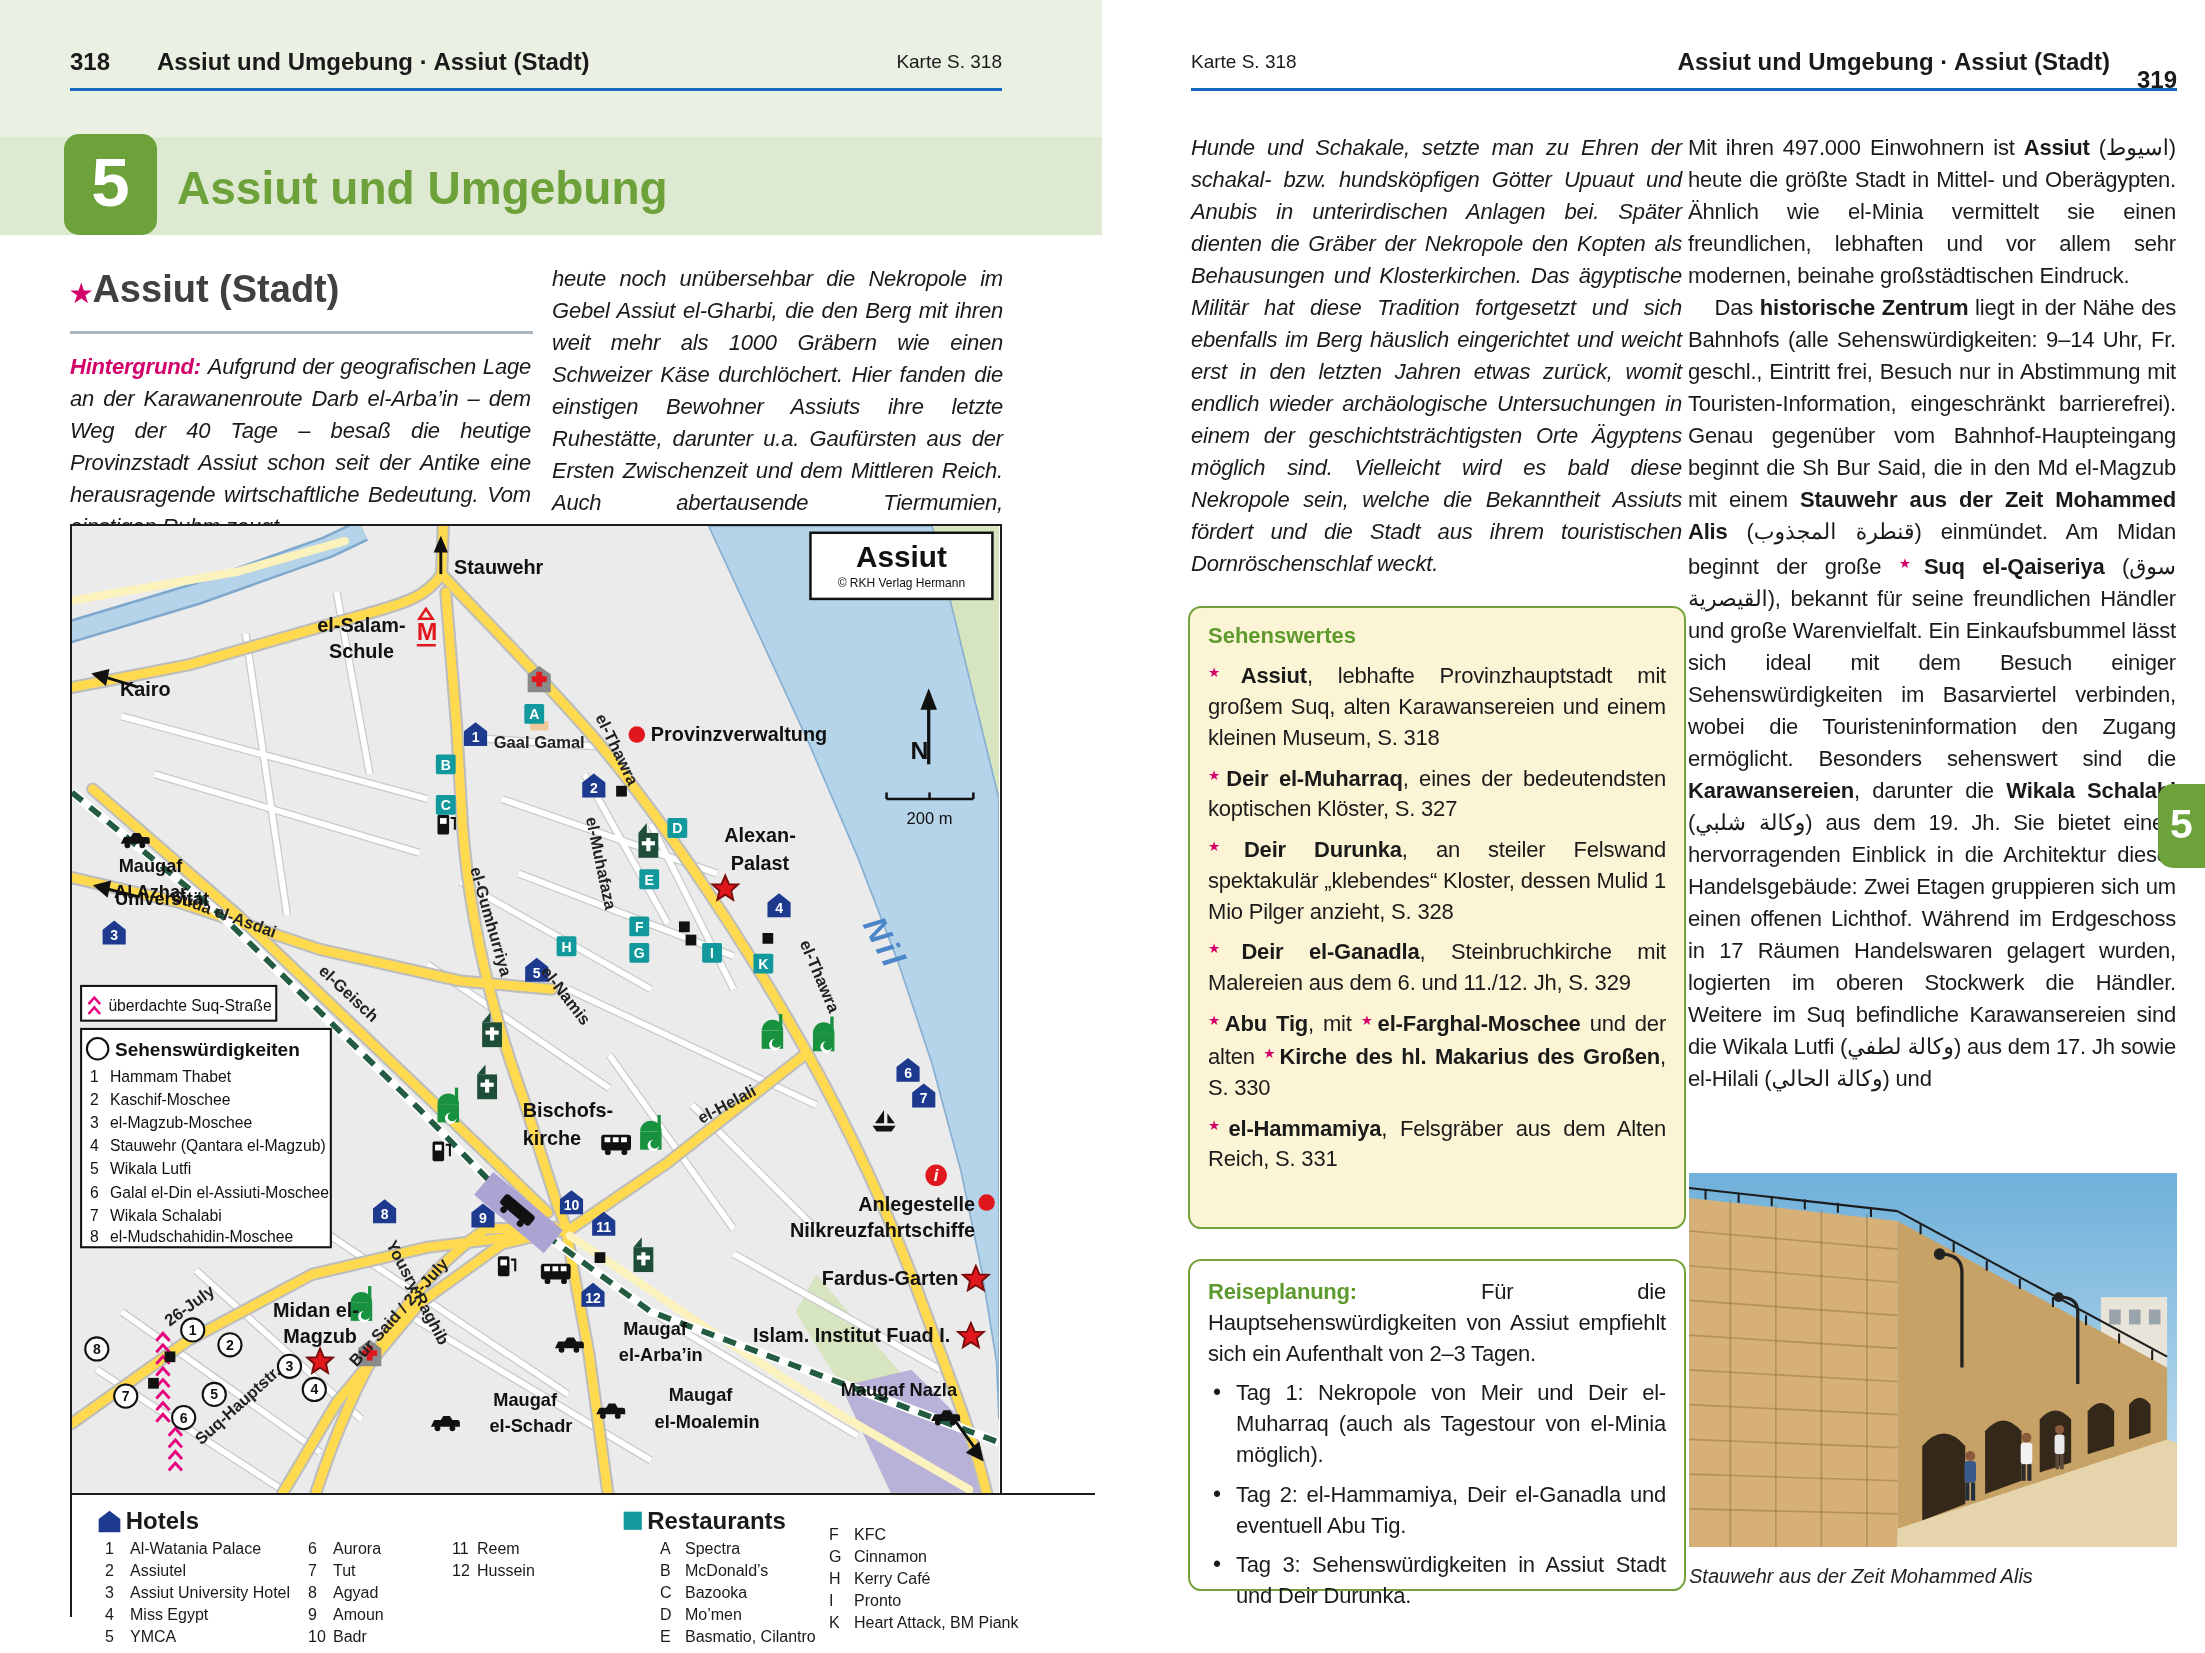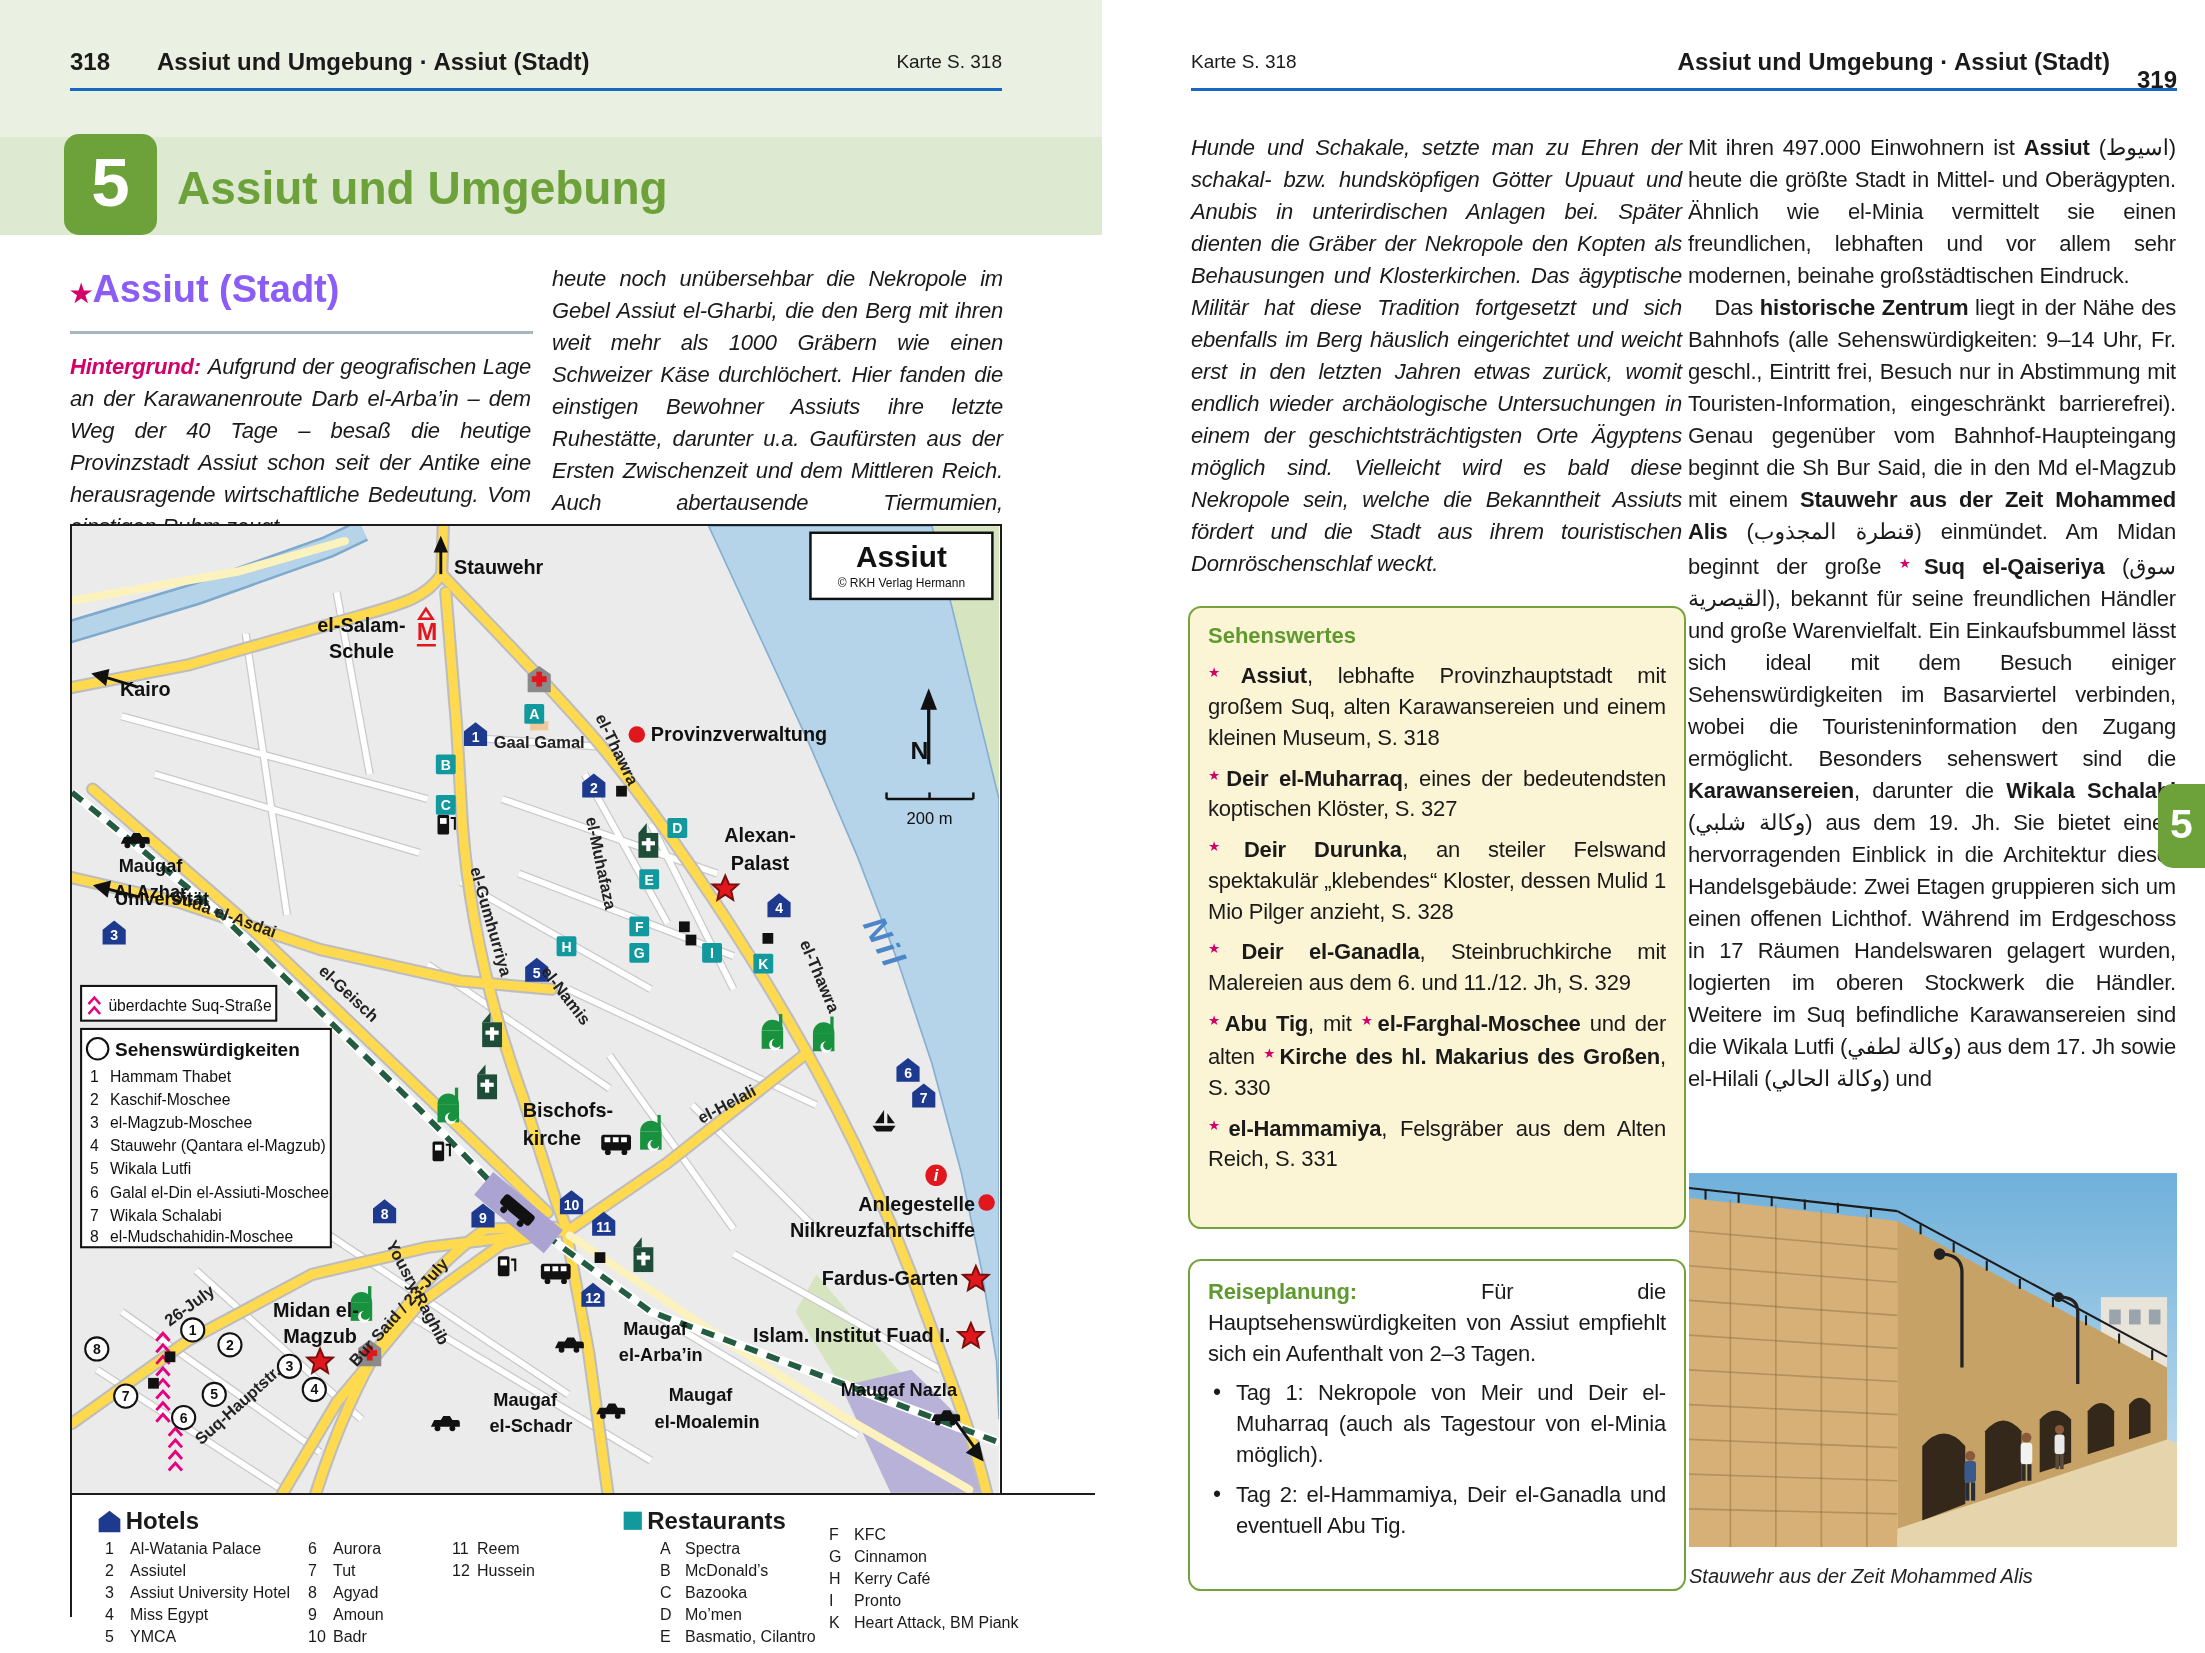--- a/index.html
+++ b/index.html
@@ -11,21 +11,21 @@
   .ch-strip{left:0;top:137px;width:1102px;height:98px;background:#dde9d0;}
   .hdr-num{font-weight:bold;font-size:24px;}
   .hdr-title{font-weight:bold;font-size:24px;}
   .hdr-ref{font-size:19px;}
   .hdr-rule{height:3.3px;background:#1668c0;}
   .ch-num{left:64px;top:134px;width:93px;height:101px;background:#6da23b;border-radius:15px;
           color:#fff;font-weight:bold;font-size:69px;text-align:center;line-height:98px;}
   .ch-title{left:177px;top:146px;height:84px;line-height:84px;color:#6da23b;font-weight:bold;font-size:46px;}
   
   .art-star{color:#d4006a;font-size:25px;font-weight:bold;}
-  .art-title{color:#8b5cf6;font-weight:bold;font-size:38px;}
+  .art-title{color:#404040;font-weight:bold;font-size:38px;}
   .art-rule{height:2.5px;background:#a9b6bf;}
   .body-txt{font-size:22px;line-height:32px;text-align:justify;letter-spacing:-0.2px;}
   .intro{font-style:italic;}
   .b{font-weight:bold;}
   .magenta{color:#d4006a;font-weight:bold;}
   .green{color:#5f9a2f;font-weight:bold;}
   .star{color:#d4006a;font-size:0.62em;vertical-align:0.42em;margin-right:1.7px;}
   
   .box{border:2.9px solid #76a23b;border-radius:13.2px;background:#fcf5d5;}
   .box.white{background:#fff;}
@@ -649,20 +649,21 @@
   <div class="sw-item"><span class="star">★</span><span class="b">Deir Durunka</span><span class="">, an steiler Felswand spektakulär „klebendes“ Kloster, dessen Mulid 1 Mio Pilger anzieht, S. 328</span></div>
   <div class="sw-item"><span class="star">★</span><span class="b">Deir el-Ganadla</span><span class="">, Steinbruchkirche mit Malereien aus dem 6. und 11./12. Jh, S. 329</span></div>
   <div class="sw-item"><span class="star">★</span><span class="b">Abu Tig</span><span class="">, mit </span><span class="star">★</span><span class="b">el-Farghal-Moschee</span><span class=""> und der alten </span><span class="star">★</span><span class="b">Kirche des hl. Makarius des Großen</span><span class="">, S. 330</span></div>
   <div class="sw-item"><span class="star">★</span><span class="b">el-Hammamiya</span><span class="">, Felsgräber aus dem Alten Reich, S. 331</span></div>
 </div>
 
 <div class="abs box white" style="left:1188px;top:1259px;width:458px;height:298px;padding:15px 18px;">
   <div class="rp-txt"><span class="green">Reiseplanung: </span><span class="">Für die Hauptsehenswürdigkeiten von Assiut empfiehlt sich ein Aufenthalt von 2–3 Tagen.</span></div>
   <div class="rp-txt rp-bullet"><span class="">Tag 1: Nekropole von Meir und Deir el-Muharraq (auch als Tagestour von el-Minia möglich).</span></div>
   <div class="rp-txt rp-bullet"><span class="">Tag 2: el-Hammamiya, Deir el-Ganadla und eventuell Abu Tig.</span></div>
+  <div class="rp-txt rp-bullet"><span class="">Tag 3: Sehenswürdigkeiten in Assiut Stadt und Deir Durunka.</span></div>
 </div>
 
 <div class="abs body-txt" style="left:1688px;top:132px;width:488px;">
   <div><span class="">Mit ihren 497.000 Einwohnern ist </span><span class="b">Assiut</span><span class=""> (اسيوط) heute die größte Stadt in Mittel- und Oberägypten. Ähnlich wie el-Minia vermittelt sie einen freundlichen, lebhaften und vor allem sehr modernen, beinahe großstädtischen Eindruck.</span></div>
   <div style="text-indent:26.5px;"><span class="">Das </span><span class="b">historische Zentrum</span><span class=""> liegt in der Nähe des Bahnhofs (alle Sehenswürdigkeiten: 9–14 Uhr, Fr. geschl., Eintritt frei, Besuch nur in Abstimmung mit Touristen-Information, eingeschränkt barrierefrei). Genau gegenüber vom Bahnhof-Haupteingang beginnt die Sh Bur Said, die in den Md el-Magzub mit einem </span><span class="b">Stauwehr aus der Zeit Mohammed Alis</span><span class=""> (قنطرة المجذوب) einmündet. Am Midan beginnt der große </span><span class="star">★</span><span class="b">Suq el-Qaiseriya</span><span class=""> (سوق القيصرية), bekannt für seine freundlichen Händler und große Warenvielfalt. Ein Einkaufsbummel lässt sich ideal mit dem Besuch einiger Sehenswürdigkeiten im Basarviertel verbinden, wobei die Touristeninformation den Zugang ermöglicht. Besonders sehenswert sind die </span><span class="b">Karawansereien</span><span class="">, darunter die </span><span class="b">Wikala Schalabi</span><span class=""> (وكالة شلبي) aus dem 19. Jh. Sie bietet einen hervorragenden Einblick in die Architektur dieser Handelsgebäude: Zwei Etagen gruppieren sich um einen offenen Lichthof. Während im Erdgeschoss in 17 Räumen Handelswaren gelagert wurden, logierten im oberen Stockwerk die Händler. Weitere im Suq befindliche Karawansereien sind die Wikala Lutfi (وكالة لطفي) aus dem 17. Jh sowie el-Hilali (وكالة الحالي) und</span></div>
 </div>
 
 <div class="abs side-tab">5</div>
 
 <div class="abs" style="left:1689px;top:1173px;width:488px;height:374px;">

